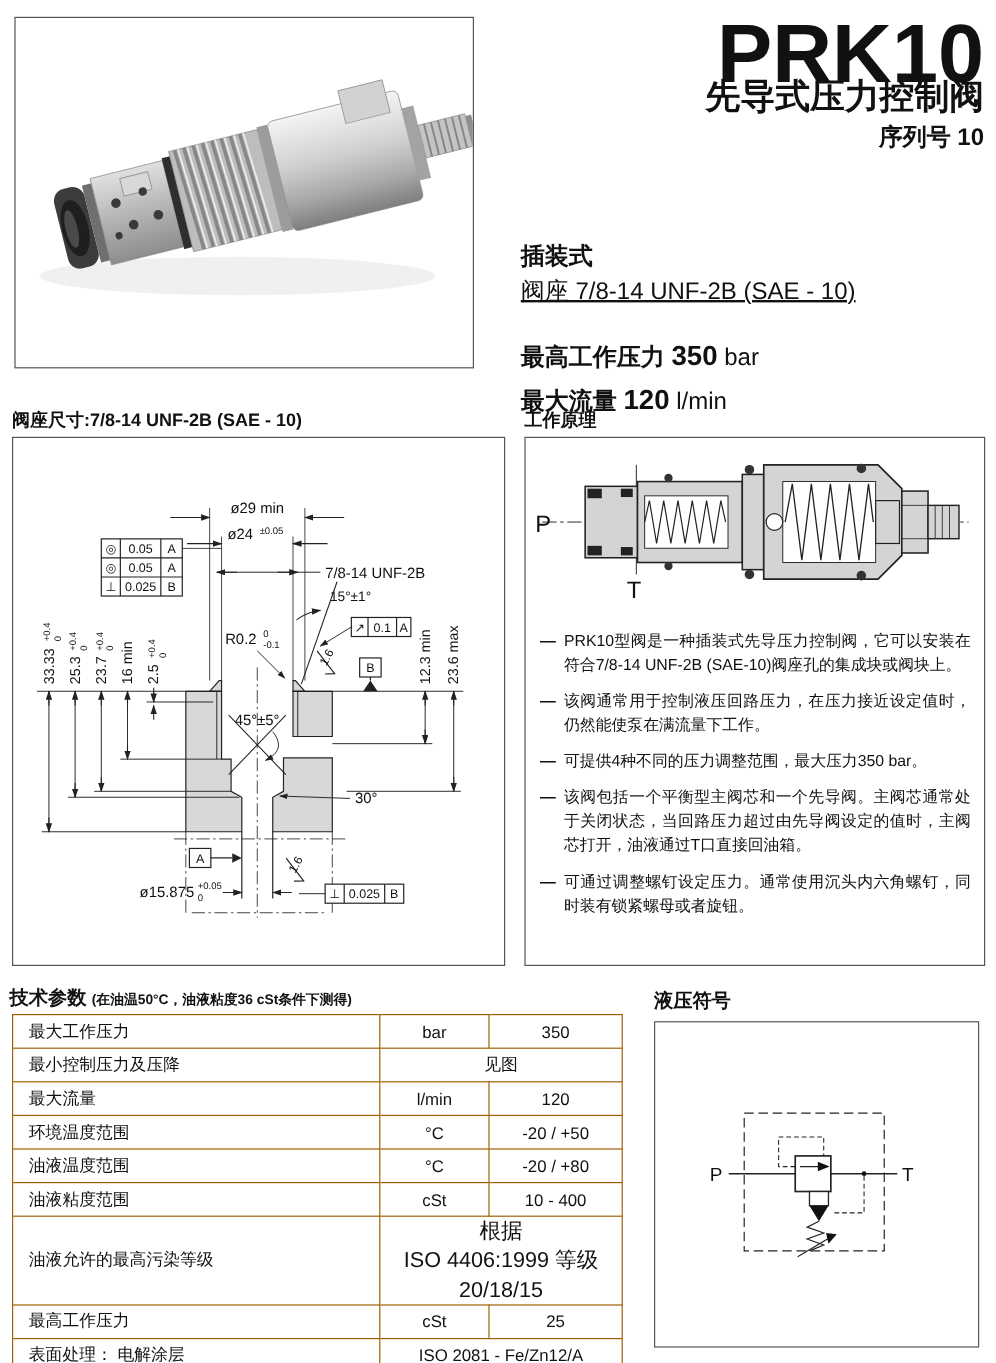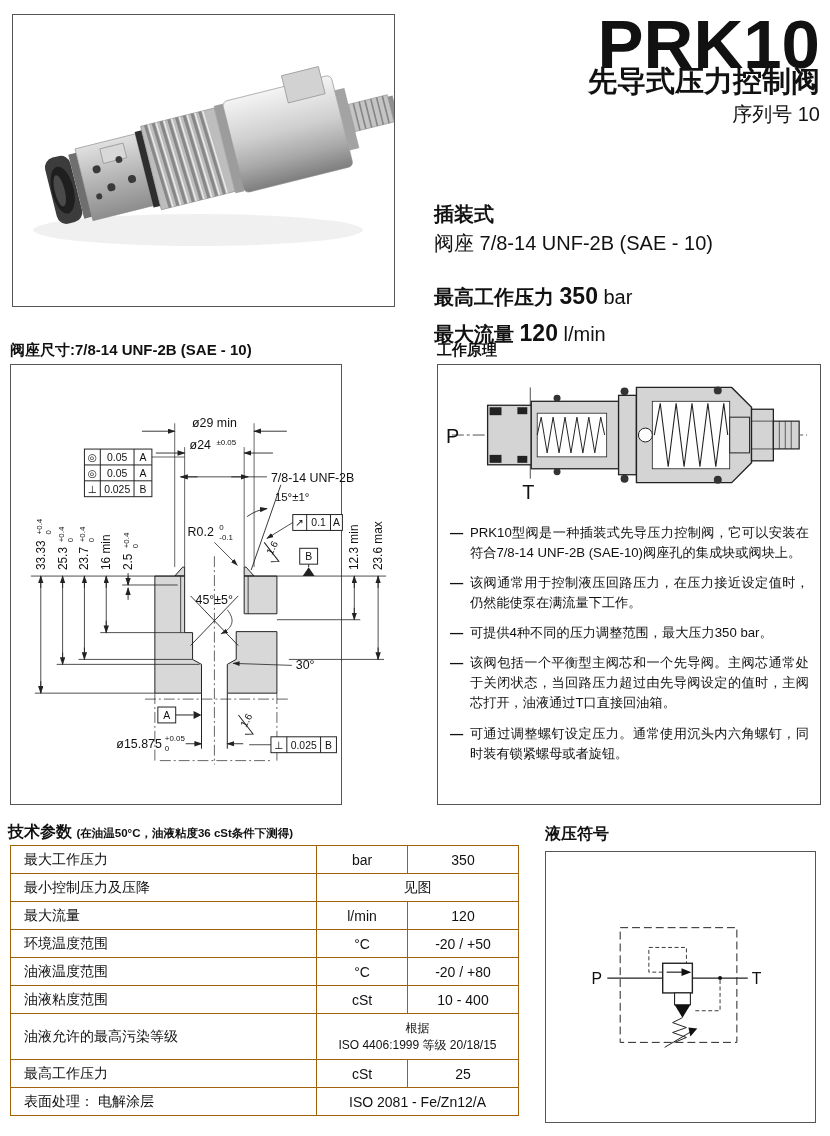--- a/index.html
+++ b/index.html
@@ -2,43 +2,43 @@
 <html><head>
 <meta charset="utf-8">
 <style>
   html,body{margin:0;padding:0;background:#fff;}
   .page{position:relative;width:830px;height:1136px;background:#fff;overflow:hidden;
         font-family:"Liberation Sans","DejaVu Sans",sans-serif;color:#111;}
   .abs{position:absolute;}
   .box{position:absolute;border:1px solid #555;background:#fff;box-sizing:border-box;}
   .brand{top:10px;right:10px;font-size:69px;font-weight:bold;line-height:1;}
   .subtitle{top:66px;right:10px;font-size:29px;font-weight:bold;line-height:1.1;}
-  .series{top:101px;right:10px;font-size:20px;font-weight:normal;}
+  .series{top:101px;right:10px;font-size:20px;font-weight:bold;}
   .summary{left:434px;top:201px;width:390px;font-size:20px;line-height:1.3;}
   .summary .b{font-weight:bold;}
   .summary .val{font-size:23px;font-weight:bold;}
-  .summary .row2{margin-top:3px;}
+  .summary .row2{margin-top:3px;text-decoration:underline;}
   .summary .row3{margin-top:26px;}
   .summary .row4{margin-top:7px;}
   .sec-title{position:absolute;font-size:15px;font-weight:bold;}
   .bullets{padding:6px 11px 0 12px;font-size:13.2px;line-height:1.52;text-align:justify;}
   .bullet{display:flex;margin-bottom:10px;}
   .bullet .dash{width:20px;flex-shrink:0;font-weight:bold;}
   .spec-head{position:absolute;left:8px;top:822px;text-align:center;}
   .spec-head .t{font-size:16px;font-weight:bold;}
   .spec-head .n{font-size:11.5px;font-weight:bold;}
   table.specs{position:absolute;left:10px;top:845px;width:492px;border-collapse:collapse;
               table-layout:fixed;font-size:14px;}
   table.specs td{border:1px solid #a16207;height:27px;padding:0;}
   table.specs td.lbl{padding-left:13px;width:292px;}
   table.specs td.unit{width:90px;text-align:center;}
   table.specs td.val{width:110px;text-align:center;}
   table.specs td.span2{text-align:center;}
   table.specs tr.tall td{height:45px;}
-  .two-line{line-height:1.35;font-size:12px;}
+  .two-line{line-height:1.35;font-size:18px;}
   svg text{fill:#111;}
   .dt{font-size:12.5px;}
   .dtol{font-size:8px;}
   .fcf{font-size:10.5px;}
   .rot{font-size:12px;}
 </style>
 </head>
 <body>
 
 <div class="page">
@@ -126,21 +126,21 @@
     <div class="row4">
       <span class="b">最大流量</span>
       <span class="val">120</span>
       <span>l/min</span>
     </div>
   </div>
 
   <div class="sec-title" style="left:10px;top:341px;">阀座尺寸:7/8-14 UNF-2B (SAE - 10)</div>
   <div class="sec-title" style="left:437px;top:341px;font-family:Liberation Serif, serif;">工作原理</div>
 
-  <div class="box" style="left:10px;top:364px;width:332px;height:441px;">
+  <div class="box" style="left:10px;top:364px;width:411px;height:441px;">
     <svg width="381" height="439" viewBox="0 0 384 441">
       <defs>
         <marker id="arr" orient="auto-start-reverse" markerWidth="9" markerHeight="7" refX="8" refY="3">
           <path d="M0,0 L9,3 L0,6 Z" fill="#222"></path>
         </marker>
       </defs>
 
       <path d="M165,212 L173,203 L175,203 L175,212 Z" fill="#d8d8d8" stroke="#222" stroke-width="1"></path>
       <path d="M235,212 L235,203 L237,203 L245,212 Z" fill="#d8d8d8" stroke="#222" stroke-width="1"></path>
       <path d="M145,212 H175 V269 H183 V296 L192,301 V330 H145 Z" fill="#d8d8d8" stroke="#222" stroke-width="1"></path>

